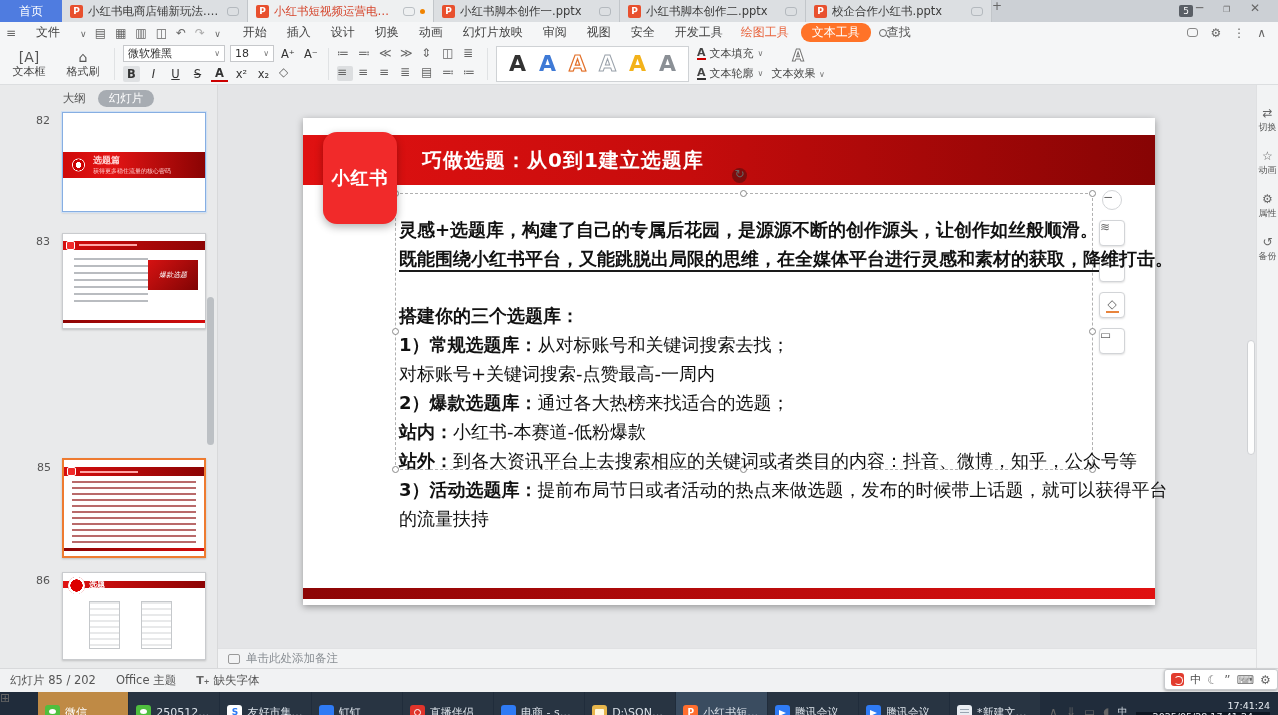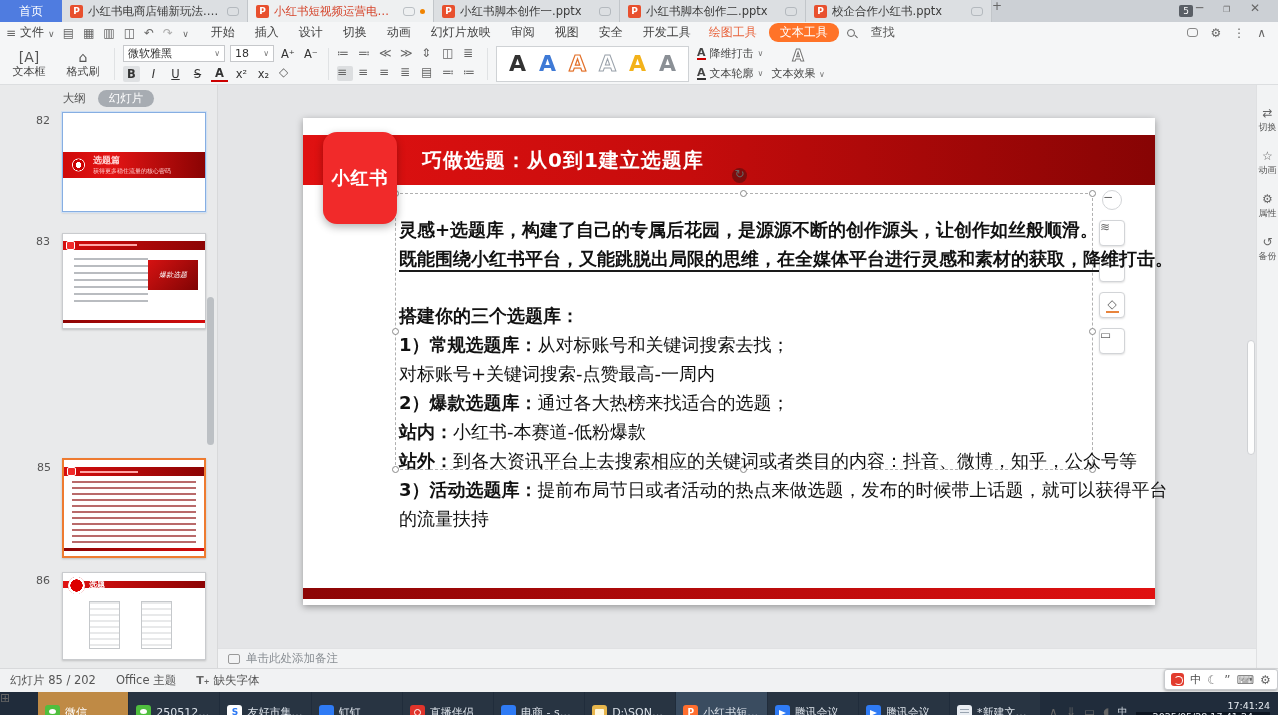--- a/index.html
+++ b/index.html
@@ -16,26 +16,26 @@
   .tab-label{white-space:nowrap;overflow:hidden;text-overflow:ellipsis;flex:1}
   .ghost{width:12px;height:9px;border:1px solid #9aa0a6;border-radius:3px;flex:0 0 auto;opacity:.6}
   .dot-orange{width:5px;height:5px;border-radius:50%;background:#f08300;flex:0 0 auto}
   .plus-tab{width:30px;display:flex;align-items:center;justify-content:center;color:#444;font-size:15px}
   .winctrl{margin-left:auto;display:flex;align-items:center;gap:3px;padding-right:4px}
   .badge5{background:#5a5f66;color:#fff;font-size:9px;padding:1px 4px;border-radius:2px}
   .wbtn{width:24px;height:18px;display:flex;align-items:center;justify-content:center;color:#555;font-size:10px}
 
   
   .menurow{position:absolute;top:22px;left:0;right:0;height:21px;background:#f5f6f7;display:flex;align-items:center;padding:0 6px;font-size:12px;color:#424242}
-  .filemenu{display:flex;gap:4px;align-items:center;margin-right:8px}
+  .filemenu{display:flex;gap:20px;align-items:center;margin-right:8px}
   .qat{display:flex;gap:9px;color:#666;margin-right:12px;align-items:center}
   .mitem{padding:0 10px;white-space:nowrap}
   .mi-draw{color:#e8633c;padding:0 8px}
   .mi-text{background:#ff7328;color:#fff;border-radius:9px;padding:1px 11px;margin:0 4px}
-  .find{display:flex;align-items:center;gap:16px;margin-left:4px;color:#555}
+  .find{display:flex;align-items:center;gap:0;margin-left:4px;color:#555}
   .lens{width:8px;height:8px;border:1.4px solid #666;border-radius:50%;position:relative}
   .lens::after{content:"";position:absolute;left:6px;top:6px;width:4px;height:1.4px;background:#666;transform:rotate(45deg)}
   .menu-right{margin-left:auto;display:flex;gap:12px;color:#777;padding-right:6px;align-items:center}
   .bubble{width:11px;height:9px;border:1px solid #888;border-radius:3px}
 
   
   .toolbar{position:absolute;top:43px;left:0;right:0;height:42px;background:#f5f6f7;border-bottom:1px solid #dcdee0;display:flex;align-items:center;padding:0 6px;gap:8px}
   .vsep{width:1px;height:32px;background:#e0e2e4}
   .bigbtn{width:46px;text-align:center;font-size:11px;color:#444;line-height:1.2}
   .bicon{font-size:14px;display:block;color:#555}
@@ -322,21 +322,21 @@
       <span class="wa wa0">A</span>
       <span class="wa wa1">A</span>
       <span class="wa wa2">A</span>
       <span class="wa wa3">A</span>
       <span class="wa wa4">A</span>
       <span class="wa wa5">A</span>
     </div>
     <div class="fillgrp">
       <div class="fg-item">
         <span class="fg-a">A</span>
-        <span>降维打击</span>
+        <span>文本填充</span>
         <span class="caret">∨</span>
       </div>
       <div class="fg-item">
         <span class="fg-a fg-a2">A</span>
         <span>文本轮廓</span>
         <span class="caret">∨</span>
       </div>
     </div>
     <div class="fx">
       <span class="bigA">A</span>

